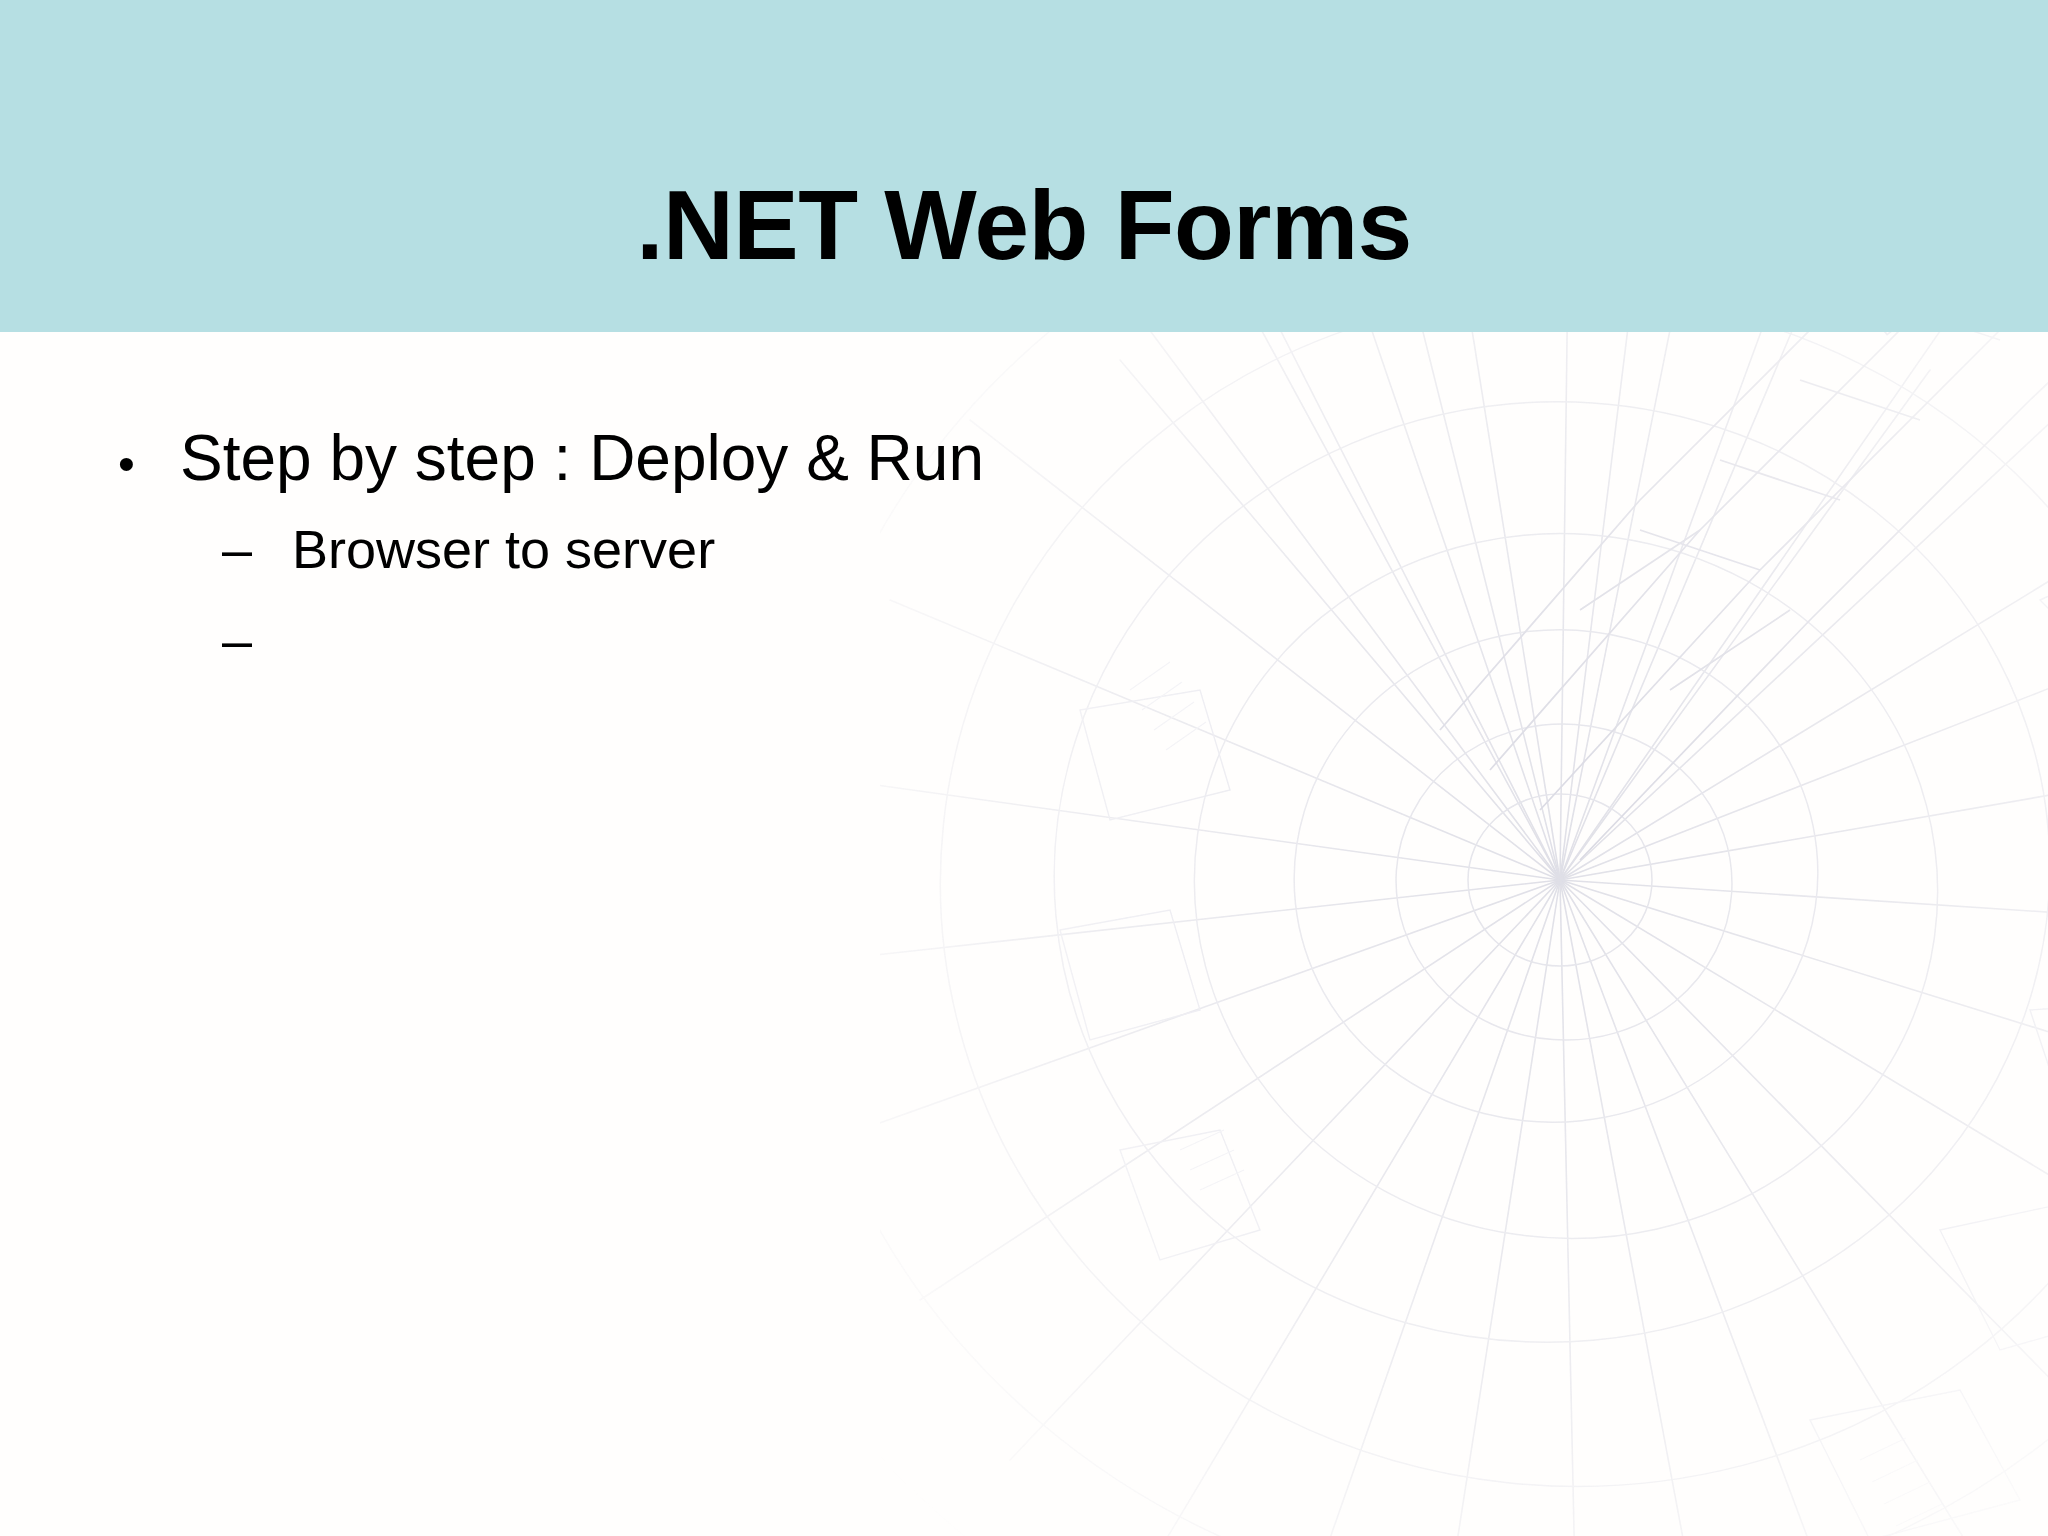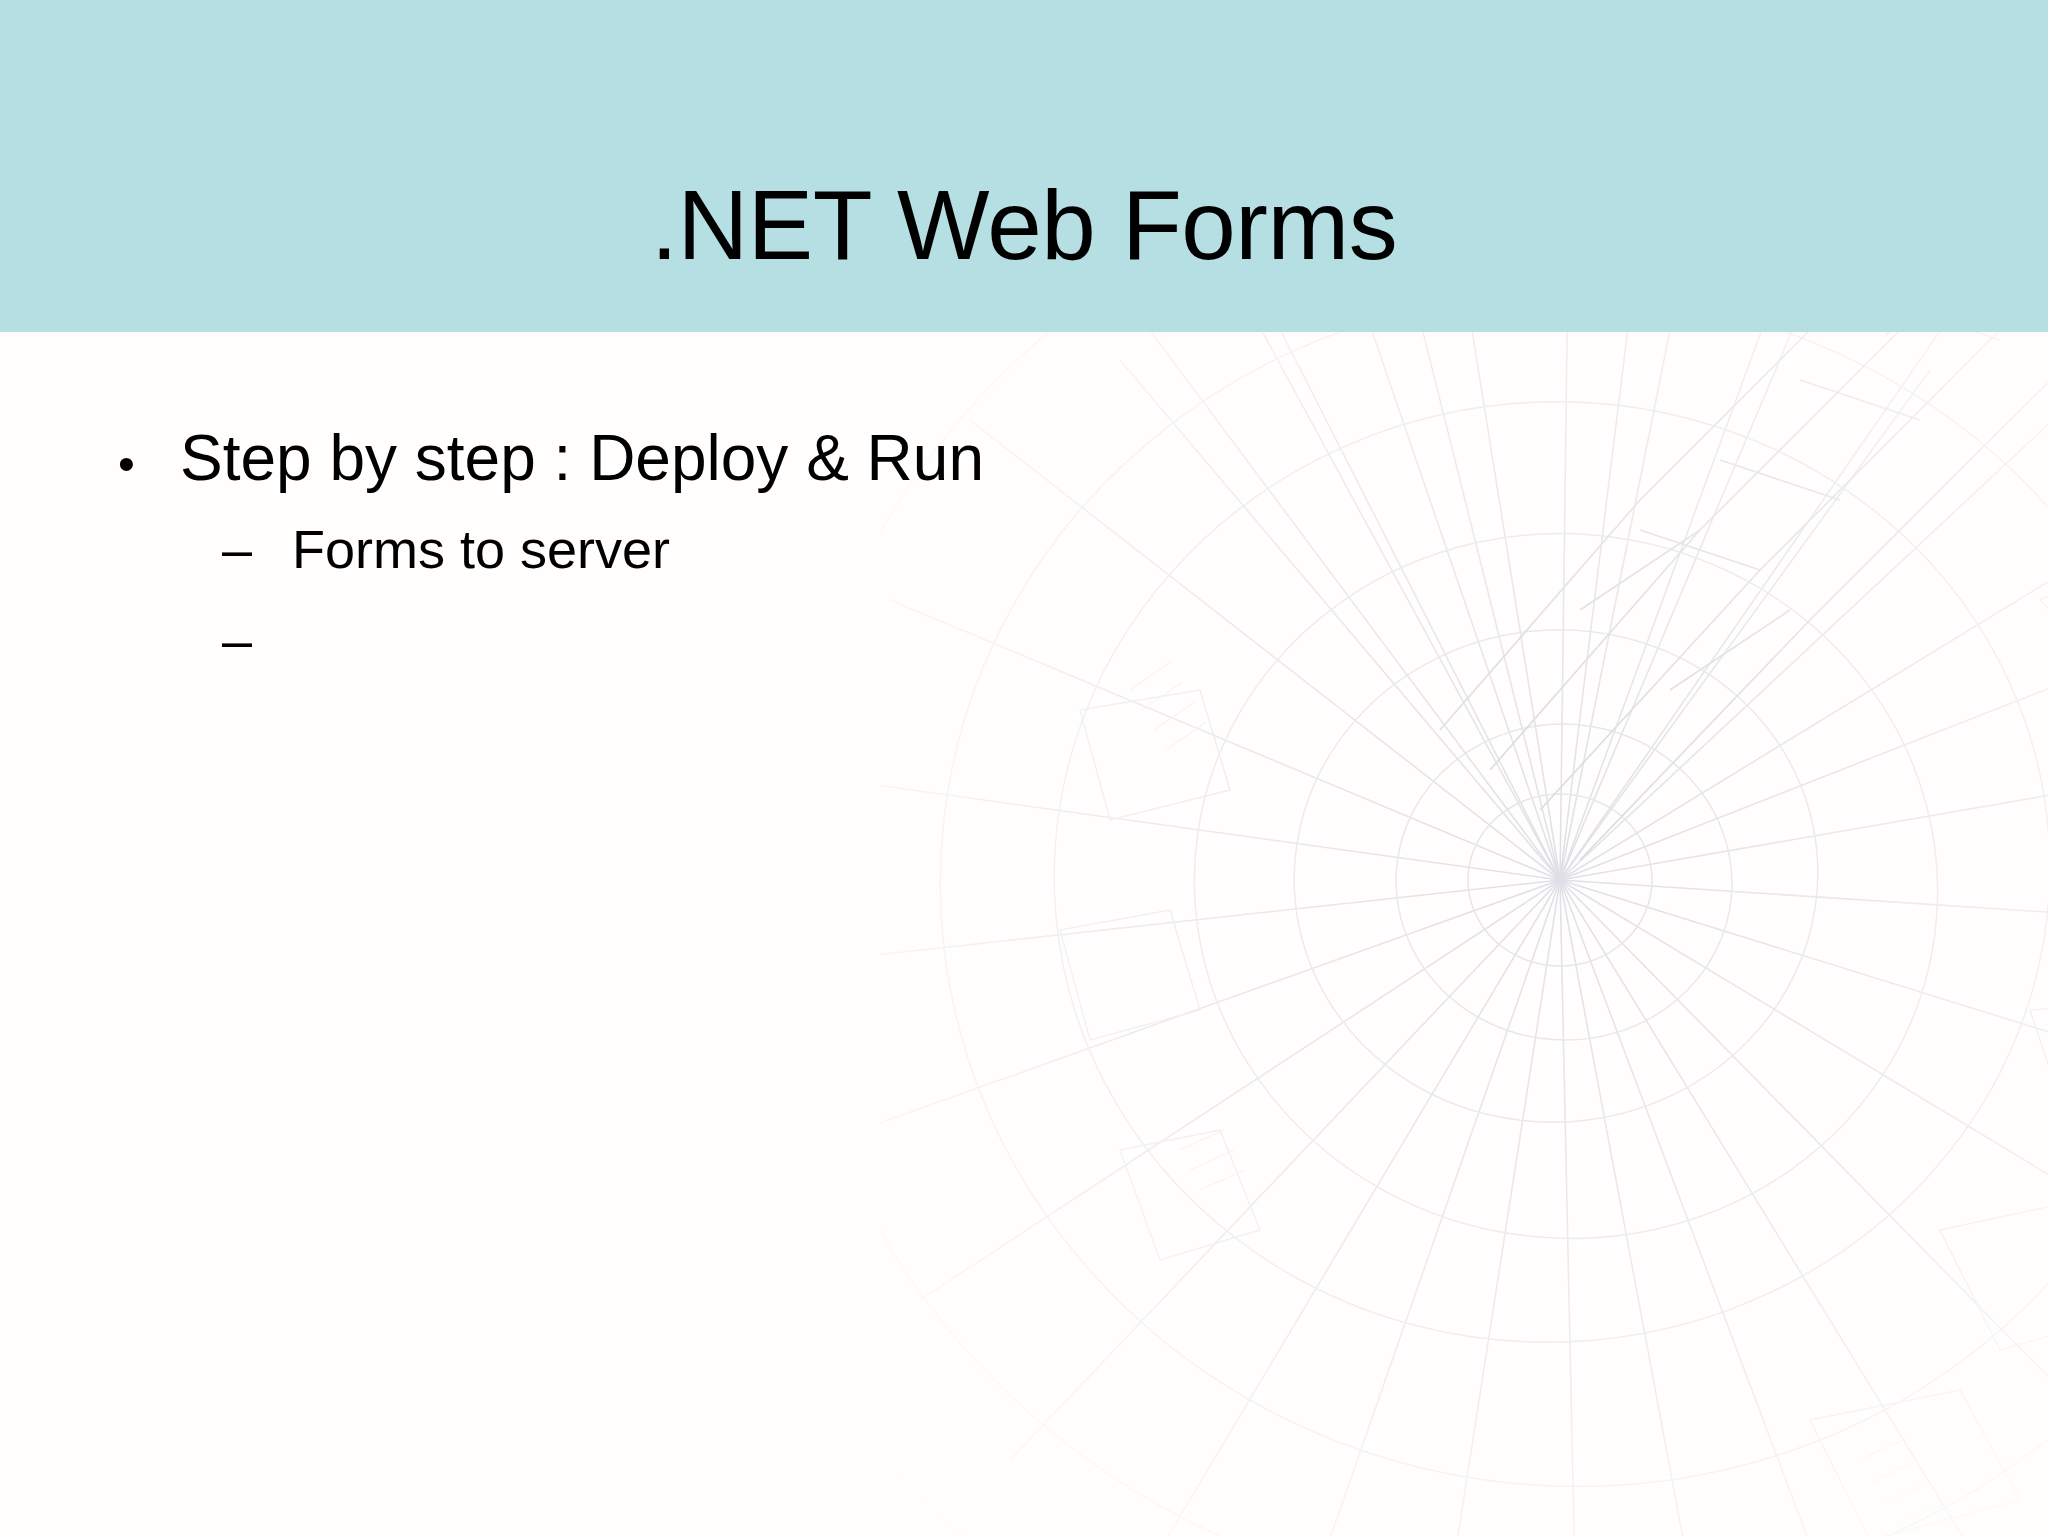--- a/index.html
+++ b/index.html
@@ -55,21 +55,21 @@
     position: absolute;
     left: 0;
     top: 0;
     width: 2048px;
     height: 332px;
     display: flex;
     align-items: center;
     justify-content: center;
     color: #000000;
     font-size: 98px;
-    font-weight: 400;
+    font-weight: 700;
     letter-spacing: -0.5px;
     line-height: 1;
     padding-bottom: 14px;
     box-sizing: border-box;
     white-space: nowrap;
   }
 
   
   #content-body {
     position: absolute;
@@ -233,21 +233,21 @@
 
   <div id="content-body">
 
     <div class="bullet-l1" id="bullet-step-by-step" style="color: rgb(0, 0, 0);">
       <span class="marker">•</span>
       <span class="label">Step by step : Deploy &amp; Run</span>
     </div>
 
     <div class="bullet-l2" id="bullet-deploy-to-server" style="color: rgb(0, 0, 0);">
       <span class="marker">–</span>
-      <span class="label">Forms to server</span>
+      <span class="label">Browser to server</span>
     </div>
 
     <div class="bullet-l2" id="bullet-run-on-browser" style="color: rgb(0, 0, 0);">
       <span class="marker">–</span>
     </div>
 
   </div>
 
 </div>
 

